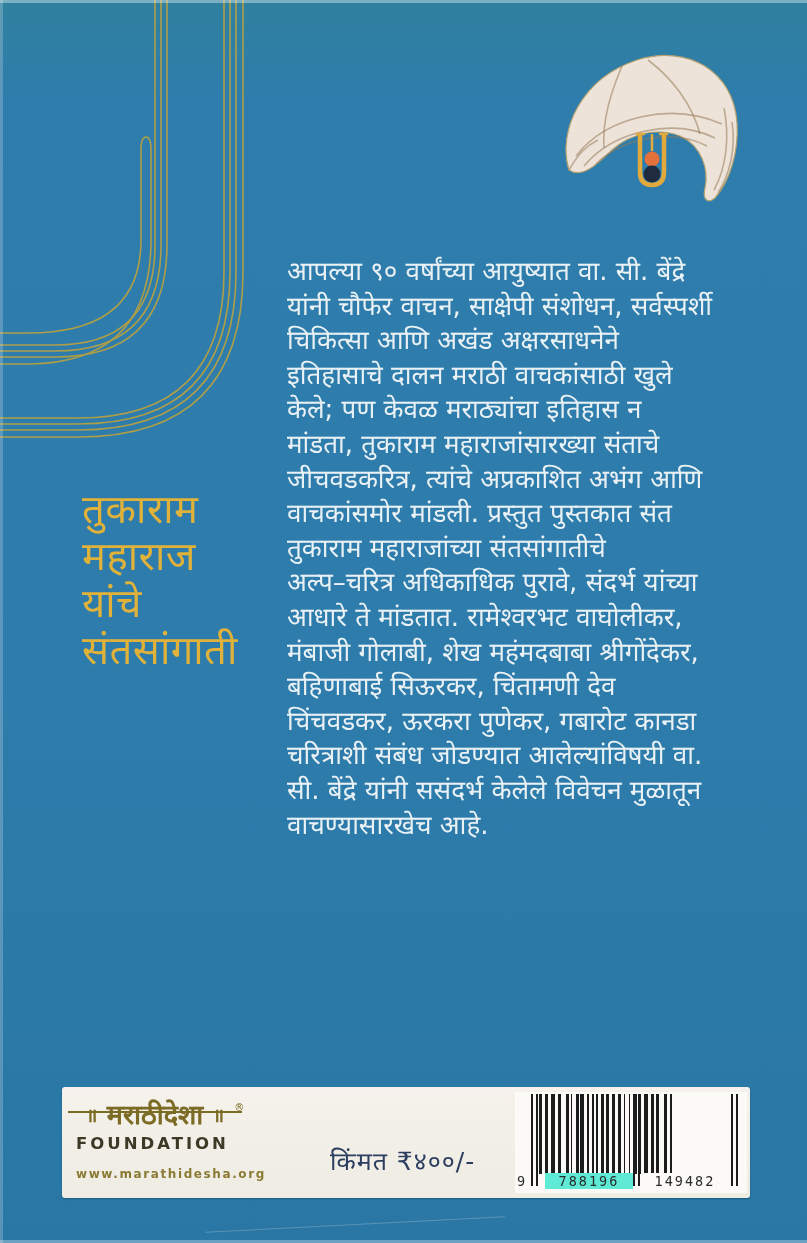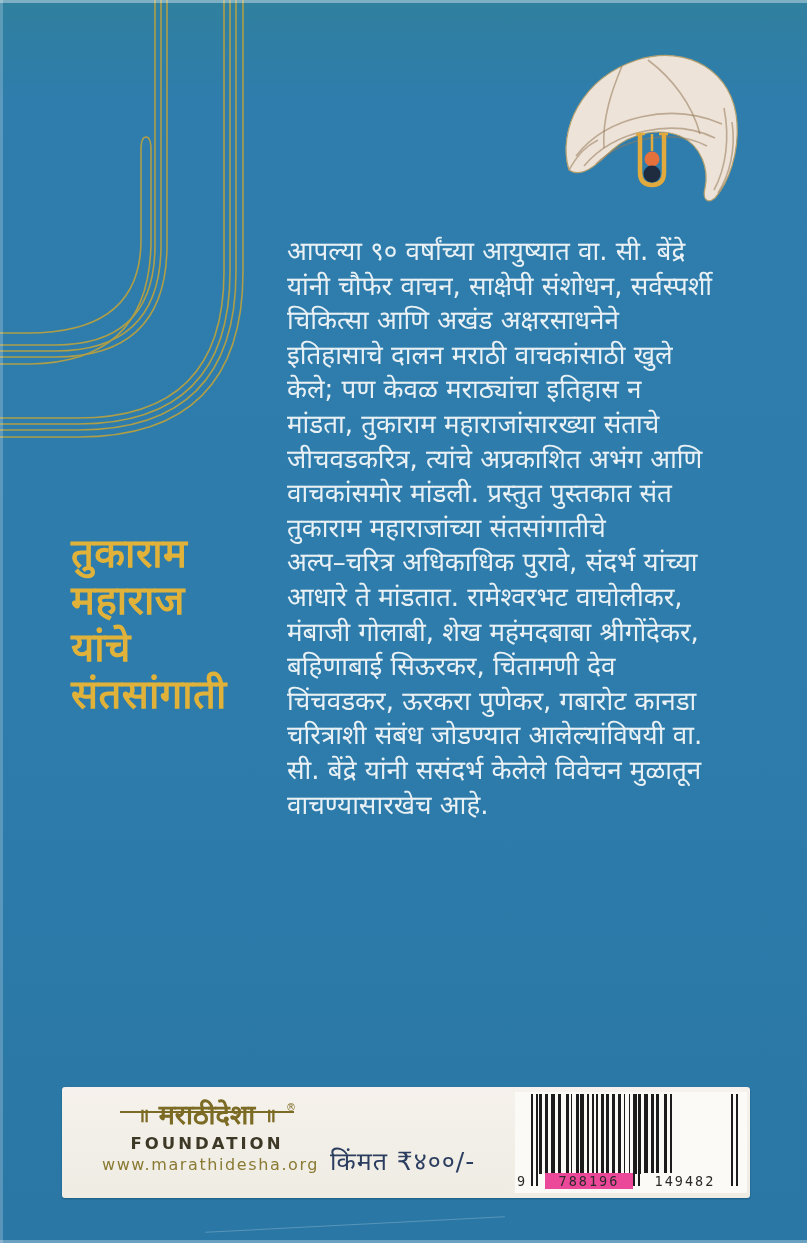--- a/index.html
+++ b/index.html
@@ -17,64 +17,64 @@
   .edge-left{top:0;left:0;bottom:0;width:3px;background:rgba(255,255,255,.22);}
   .edge-bottom{bottom:0;left:0;right:0;height:3px;background:rgba(255,255,255,.30);}
   .scratch{position:absolute;left:205px;top:1224px;width:300px;height:1px;
     background:rgba(255,255,255,.22);transform:rotate(-3deg);}
 
   .line-art{position:absolute;left:0;top:0;}
 
   .turban{position:absolute;left:552px;top:38px;}
 
   .title{
-    position:absolute;left:71px;top:486px;
-    color:#e0b23a;font-size:40px;line-height:47px;font-weight:700;
-    letter-spacing:0.5px;white-space:nowrap;margin-top:44px;
+    position:absolute;left:82px;top:486px;
+    color:#e0b23a;font-size:40px;line-height:47px;font-weight:400;
+    letter-spacing:0.5px;white-space:nowrap;
   }
 
   .blurb{
-    position:absolute;left:287px;top:234px;
+    position:absolute;left:287px;top:254px;
     color:#e9f1f5;font-size:26px;line-height:34.6px;
     white-space:nowrap;font-weight:400;
   }
 
   .footer-strip{
     position:absolute;left:62px;top:1087px;width:688px;height:111px;
     background:linear-gradient(180deg,#f6f1ec 0%, #f3f0e9 30%, #efece4 100%);
     border-radius:3px;
     box-shadow:0 1px 2px rgba(0,40,60,.35);
   }
-  .publisher{position:absolute;left:40px;top:12px;width:210px;text-align:center;}
+  .publisher{position:absolute;left:14px;top:12px;width:210px;}
   .logo-script{
     position:relative;display:inline-block;
     font-size:27px;font-weight:bold;color:#7c6b24;line-height:32px;
     padding:0 10px;white-space:nowrap;
   }
   .logo-script .bar{position:absolute;left:-8px;right:-8px;top:12px;height:2px;background:#7c6b24;}
   .logo-script .mark{font-size:19px;vertical-align:2px;color:#7c6b24;}
   .logo-script .reg{position:absolute;right:-10px;top:-7px;font-size:10px;font-weight:normal;color:#7c6b24;}
   .foundation{margin-top:3px;font-size:16.5px;font-weight:bold;letter-spacing:3px;color:#3d3926;}
-  .website{margin-top:2px;font-size:16px;font-weight:normal;letter-spacing:1.6px;color:#8a7a33;}
+  .website{margin-top:14px;font-size:12px;font-weight:bold;letter-spacing:1.6px;color:#8a7a33;}
 
   .price{
     position:absolute;left:268px;top:56px;
     font-size:25px;color:#2c3e60;white-space:nowrap;letter-spacing:1px;
   }
 
   .barcode{position:absolute;left:453px;top:5px;width:232px;height:101px;background:#fbfaf6;}
   .barcode .bars{position:absolute;left:24px;top:2px;height:80px;display:flex;align-items:stretch;}
   .barcode .bars div{height:100%;}
   .barcode .guard{position:absolute;top:2px;width:2px;height:92px;background:#1c1c1c;}
   .barcode .digits{position:absolute;top:81px;left:0;width:100%;height:18px;
     font-family:"DejaVu Sans Mono","Liberation Mono",monospace;
     font-size:13.5px;color:#2a2a2a;letter-spacing:2px;}
   .barcode .digits span{position:absolute;top:0;}
   .barcode .d1{left:2px;}
-  .barcode .d2{left:30px;width:88px;text-align:center;background:#ec4899;}
+  .barcode .d2{left:30px;width:88px;text-align:center;background:#5eead4;}
   .barcode .d3{left:126px;width:88px;text-align:center;background:#fbfaf6;}
 </style>
 </head>
 <body>
 
 <div class="cover">
 
   <svg class="line-art" width="260" height="470" viewBox="0 0 260 470" fill="none">
     <g stroke="#ae9e48" stroke-width="1.6" fill="none">
 

